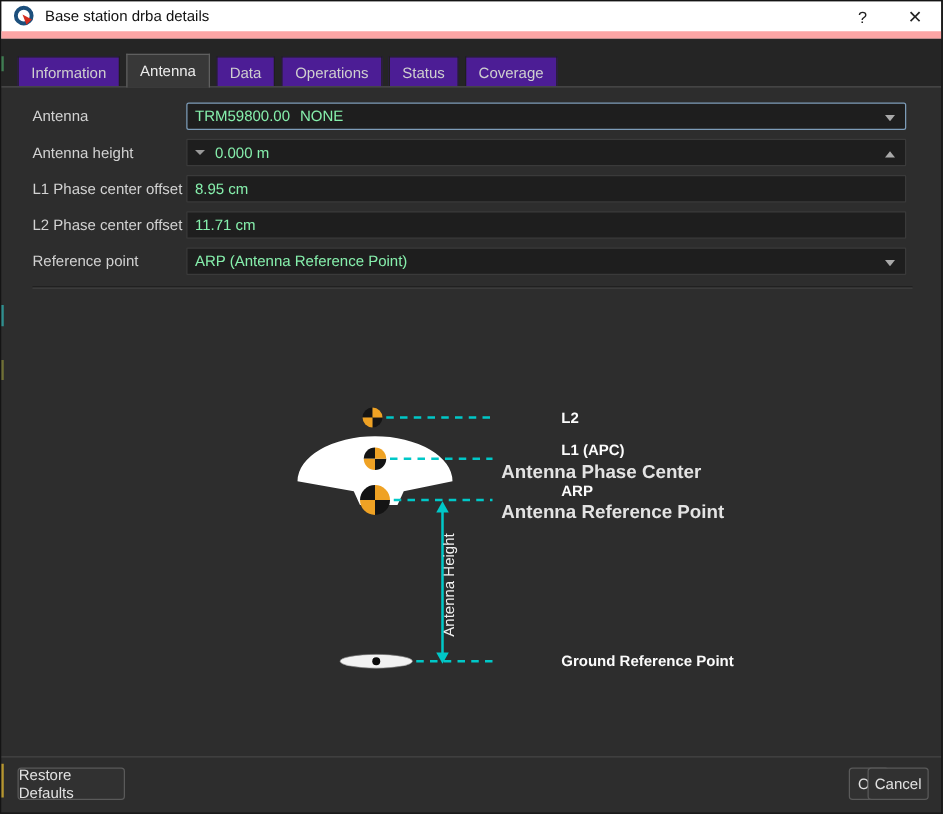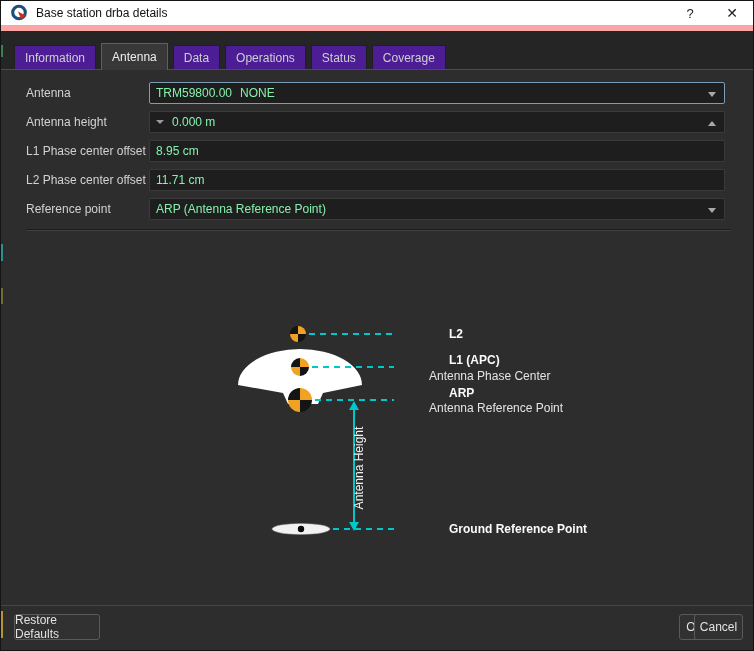--- a/index.html
+++ b/index.html
@@ -37,21 +37,21 @@
     border-top:5px solid #a9a9a9;position:absolute;right:8px;top:9px;}
   .caret-up{width:0;height:0;border-left:4px solid transparent;border-right:4px solid transparent;
     border-bottom:5px solid #a9a9a9;position:absolute;right:8px;top:9px;}
   .caret-down-small{width:0;height:0;border-left:4px solid transparent;border-right:4px solid transparent;
     border-top:4px solid #9a9a9a;margin-right:8px;flex:none;}
   .model-span{flex:none;width:84px;}
   .separator{position:absolute;left:25px;width:704px;top:228px;height:2px;
     border-top:1px solid #1d1d1d;border-bottom:1px solid #404040;}
   
   .dlabel{position:absolute;color:#fbfbfb;font-size:12px;font-weight:bold;white-space:nowrap;padding-left:48px;}
-  .dsub{position:absolute;color:#e3e3e3;font-size:12px;font-weight:normal;white-space:nowrap;margin-left:28px;}
+  .dsub{position:absolute;color:#e3e3e3;font-size:15px;font-weight:bold;white-space:nowrap;}
   .height-label{position:absolute;left:312px;top:460px;width:92px;height:14px;text-align:center;
     color:#f2f2f2;font-size:12px;transform:rotate(-90deg);white-space:nowrap;}
   
   .btn{position:absolute;top:613px;height:26px;background:#313131;border:1px solid #5a5a5a;
     border-radius:3px;color:#e2e2e2;font-size:12px;display:flex;align-items:center;
     justify-content:center;cursor:default;}
   
   .sliver{position:absolute;left:0;width:2px;}
 </style>
 </head>

